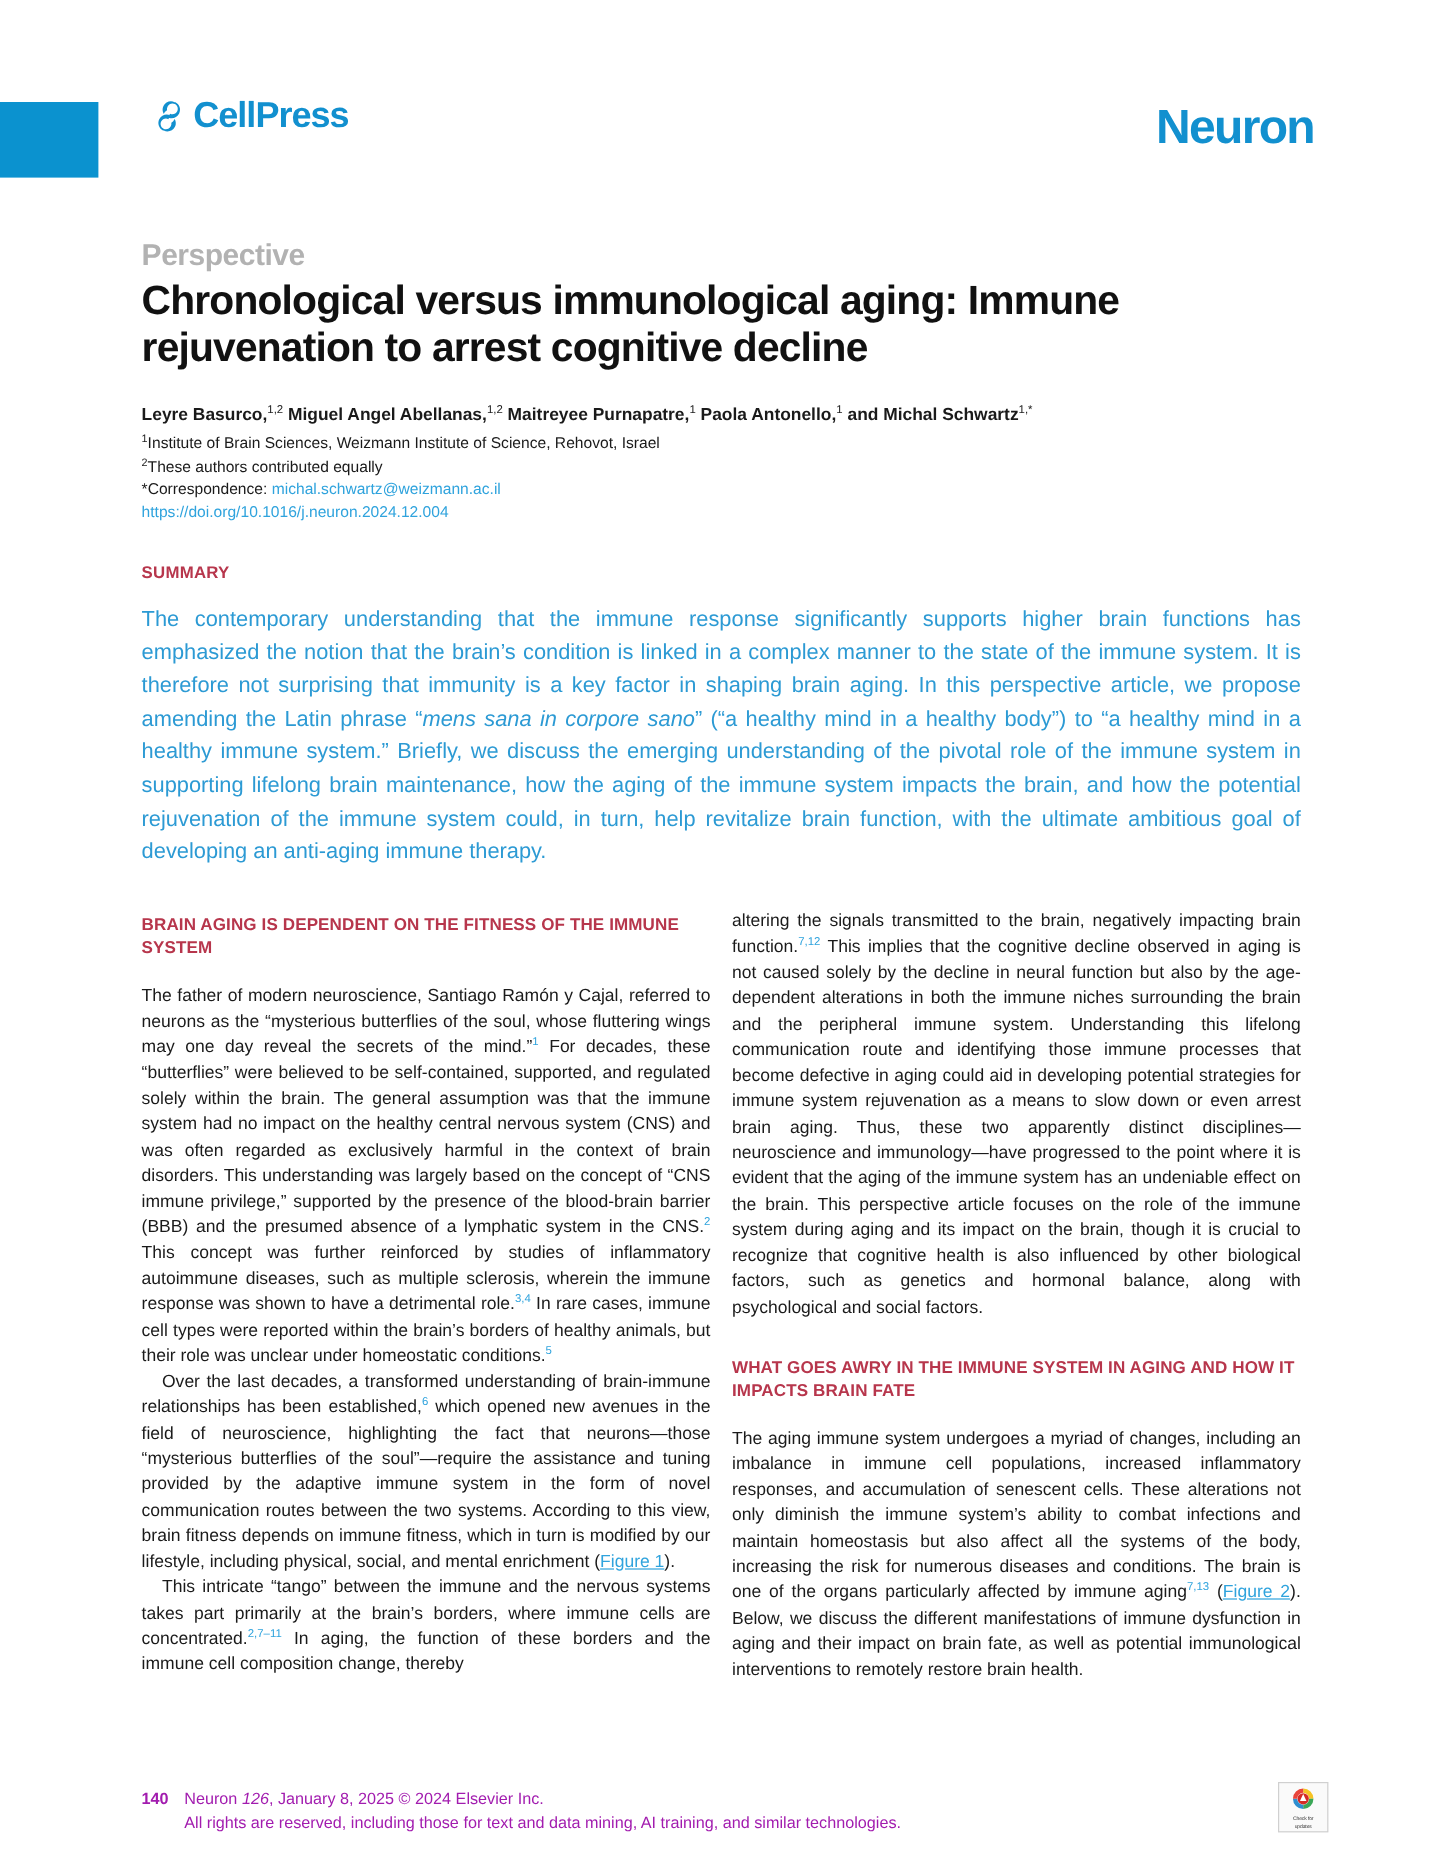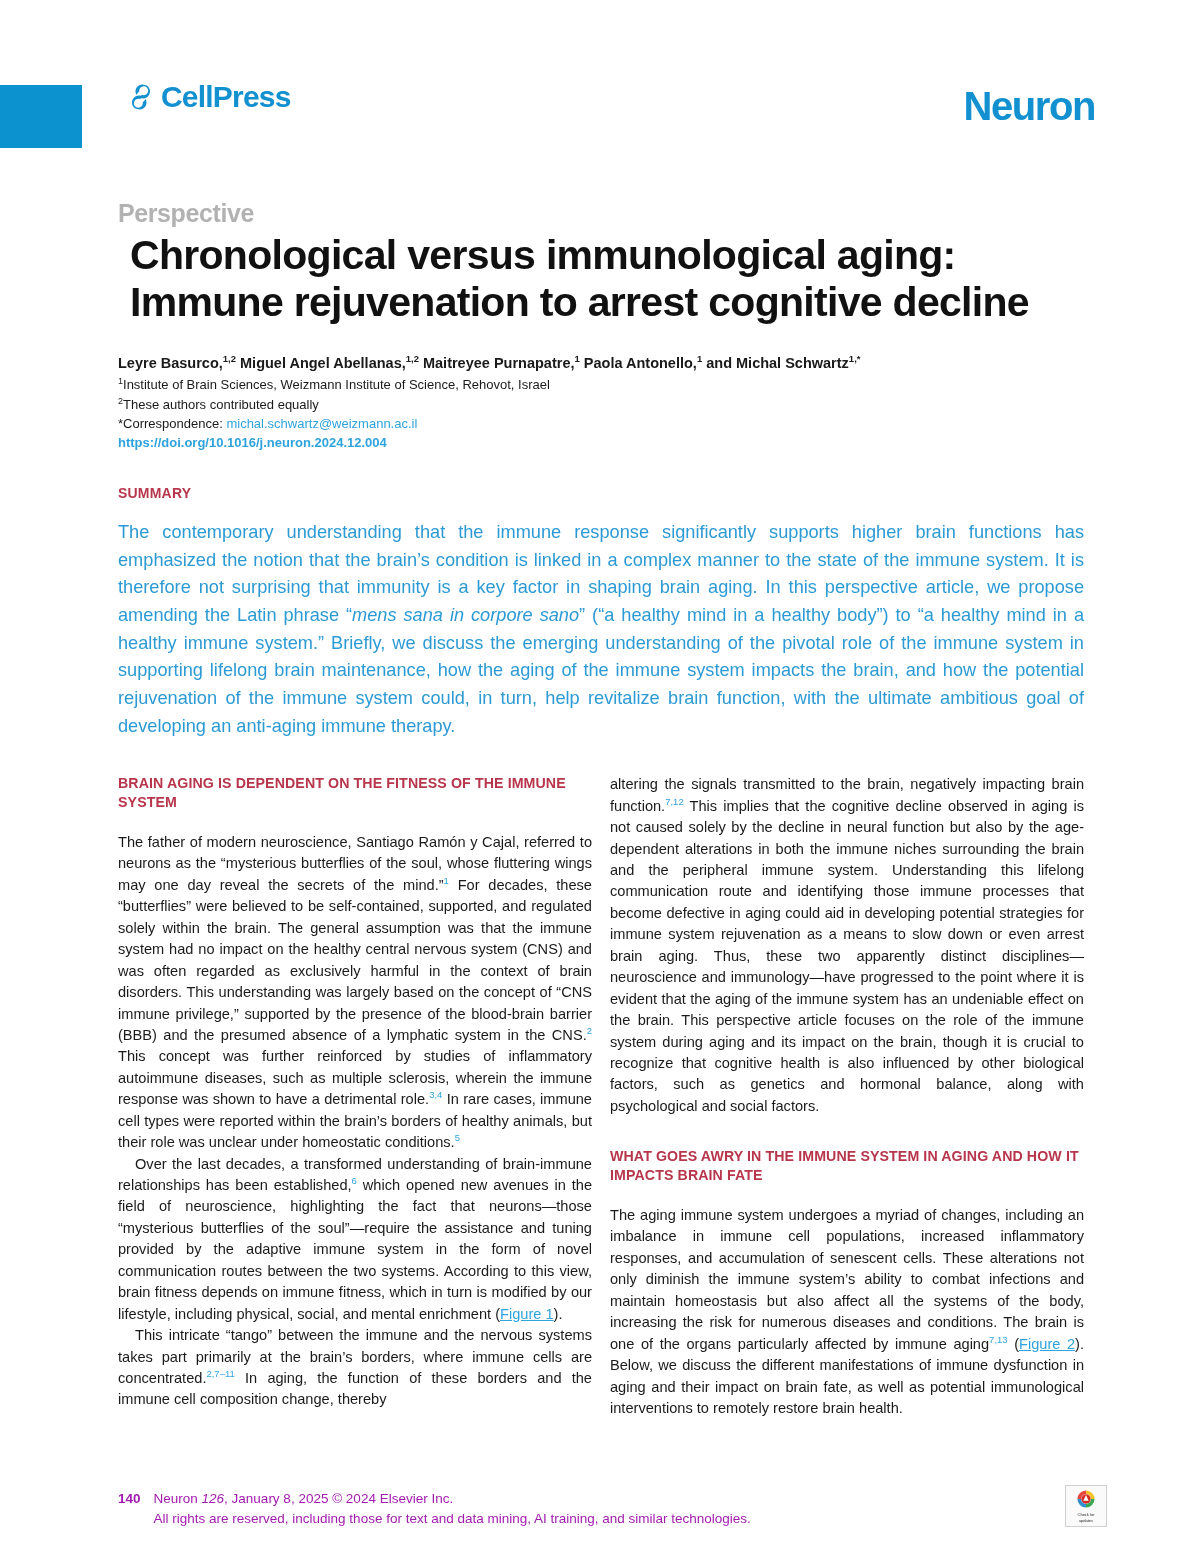--- a/index.html
+++ b/index.html
@@ -60,51 +60,50 @@
   }
   .article-type {
     font-size: 25px;
     font-weight: 700;
     color: #b2b2b2;
     letter-spacing: -0.4px;
     margin: 30px 0 4px 0;
     line-height: 1.1;
   }
   .article-title {
-    font-size: 41px;
+    font-size: 34px;
     font-weight: 700;
     color: #111111;
     line-height: 1.16;
     letter-spacing: -0.7px;
-    margin: 0 0 26px 12px;
+    margin: 0 0 26px 0;
     max-width: 960px;
   }
 
   
   .authors {
     font-size: 14.5px;
     font-weight: 700;
     color: #1a1a1a;
     line-height: 1.35;
     margin-bottom: 2px;
   }
-  .authors sup { font-size: 9.5px; font-weight: 700; }
+  .authors sup { font-size: 9.5px; font-weight: 400; }
   .aff {
     font-size: 13px;
     color: #1a1a1a;
     line-height: 1.45;
   }
   .aff sup { font-size: 9px; }
   .link { color: #2fa3dd; text-decoration: none; }
   .doi {
     font-size: 13px;
     color: #2fa3dd;
     line-height: 1.45;
     margin-bottom: 18px;
-    font-weight: bold;
   }
 
   
   .summary-label {
     font-size: 14px;
     font-weight: 700;
     color: #b7364c;
     letter-spacing: 0.2px;
     margin: 32px 0 18px 0;
   }
@@ -115,20 +114,21 @@
     text-align: justify;
     margin: 0 0 34px 0;
   }
   .summary-text i { font-style: italic; }
 
   
   .columns {
     display: flex;
     gap: 18px;
     margin-top: 16px;
+    align-items: center;
   }
   .col { width: 482px; }
 
   h2.sec {
     font-size: 14.2px;
     font-weight: 700;
     color: #b7364c;
     line-height: 1.33;
     letter-spacing: 0.1px;
     margin: 0 0 20px 0;

